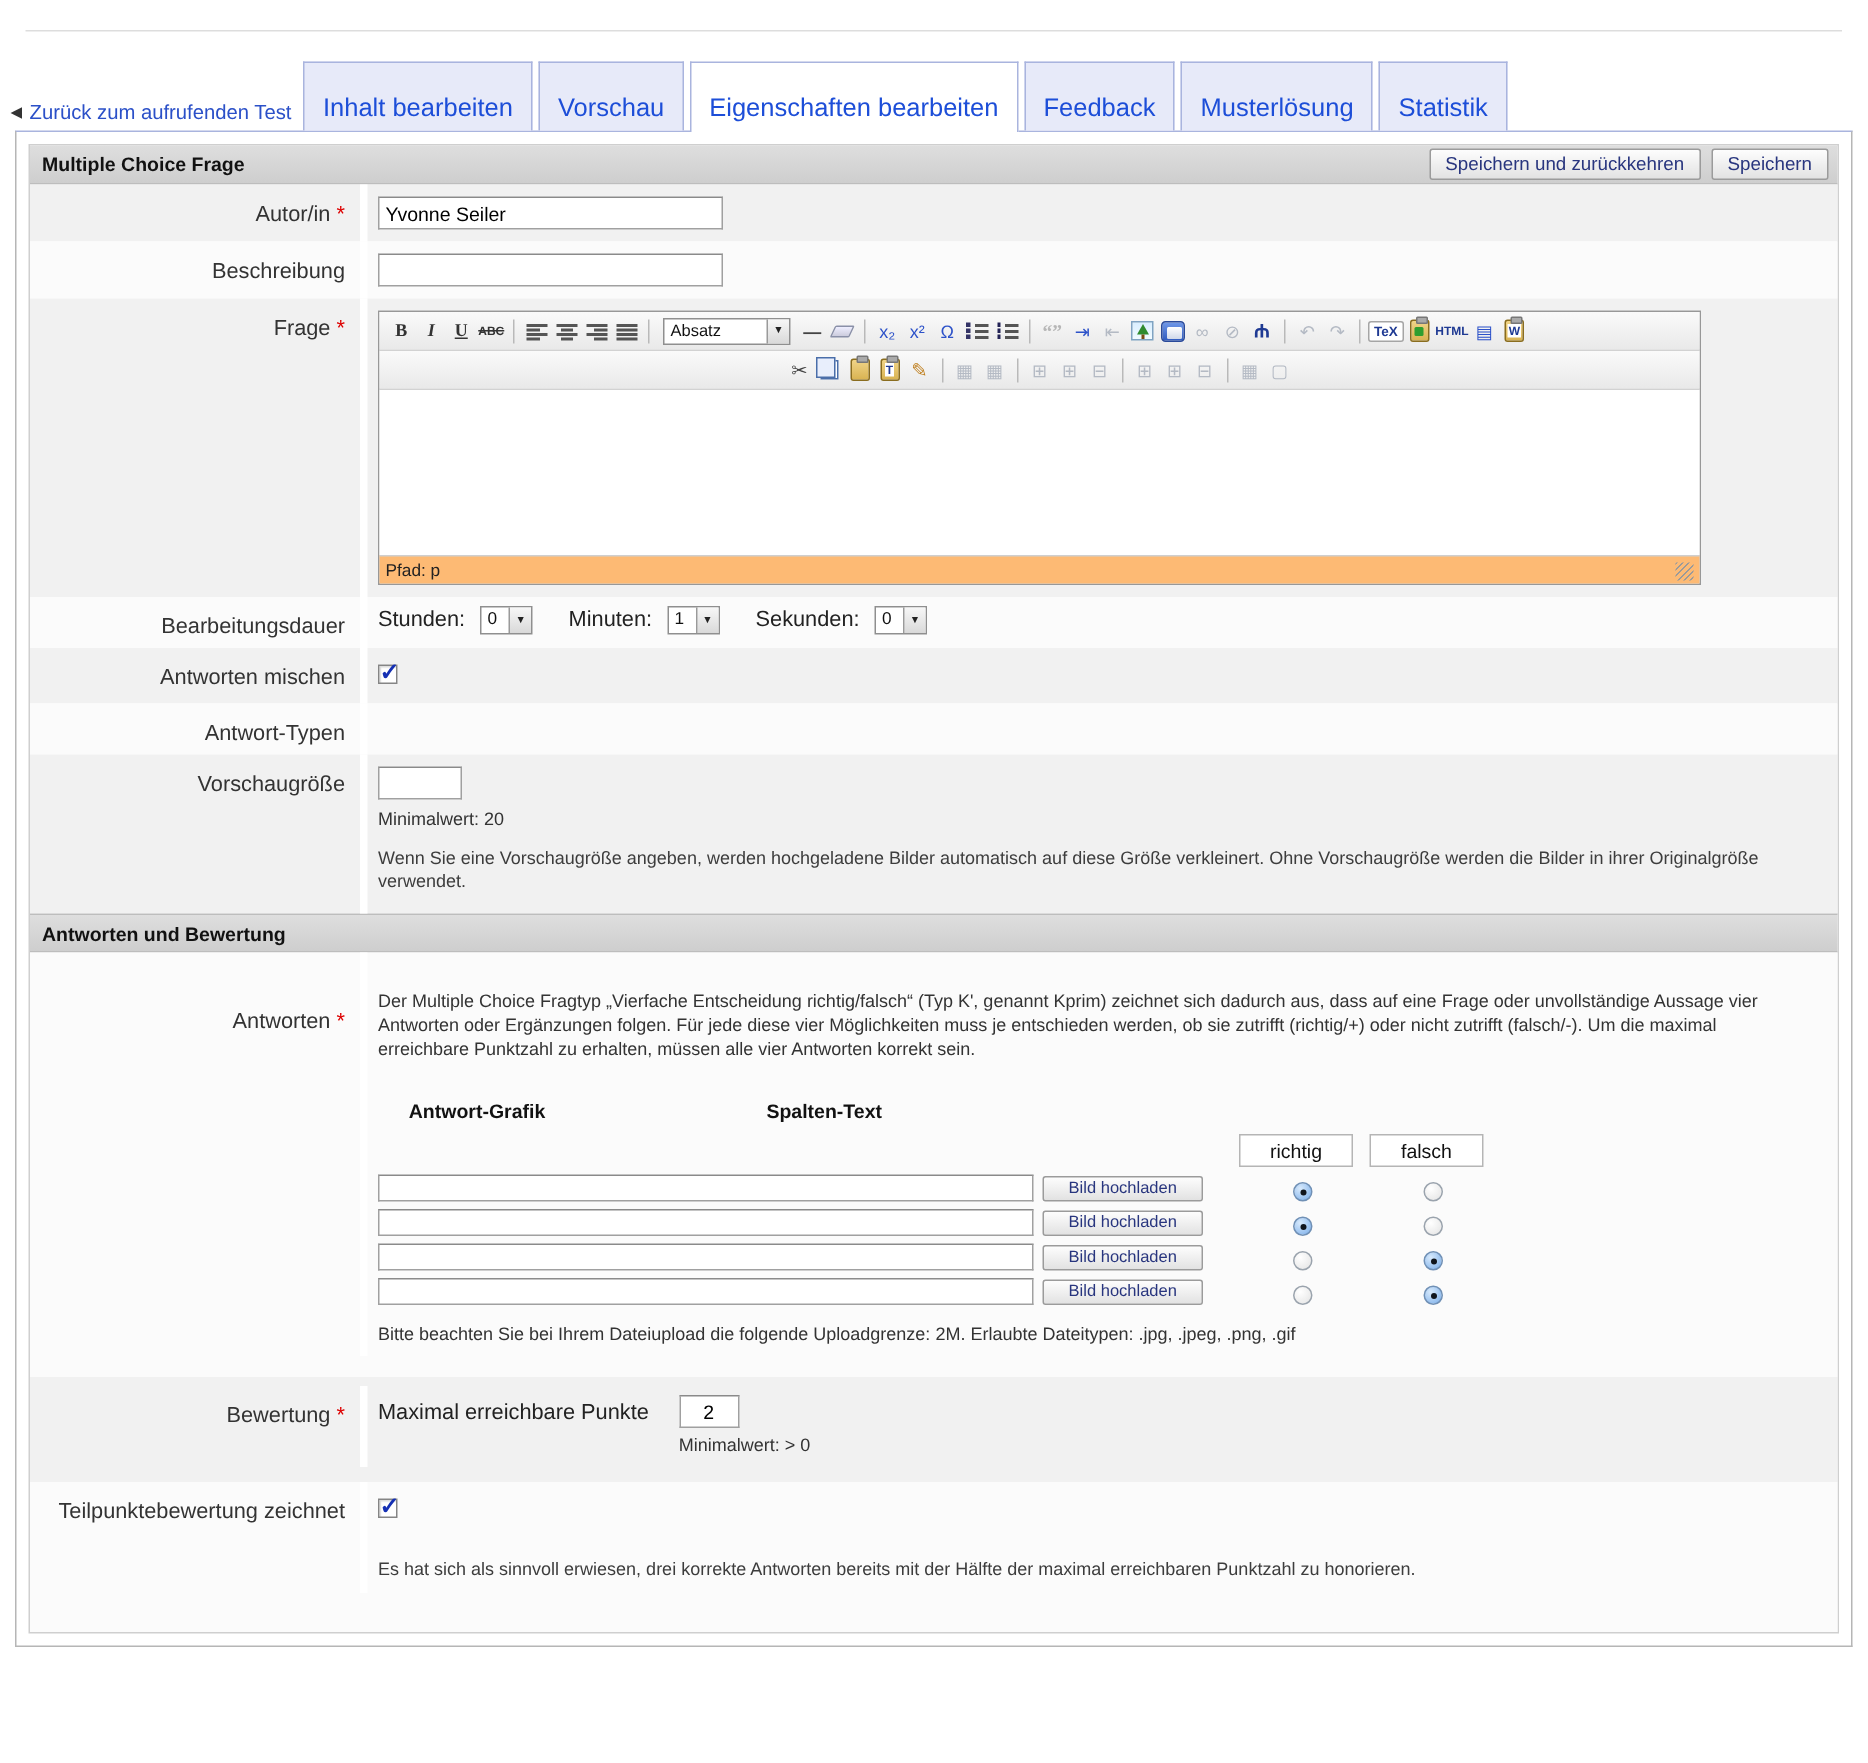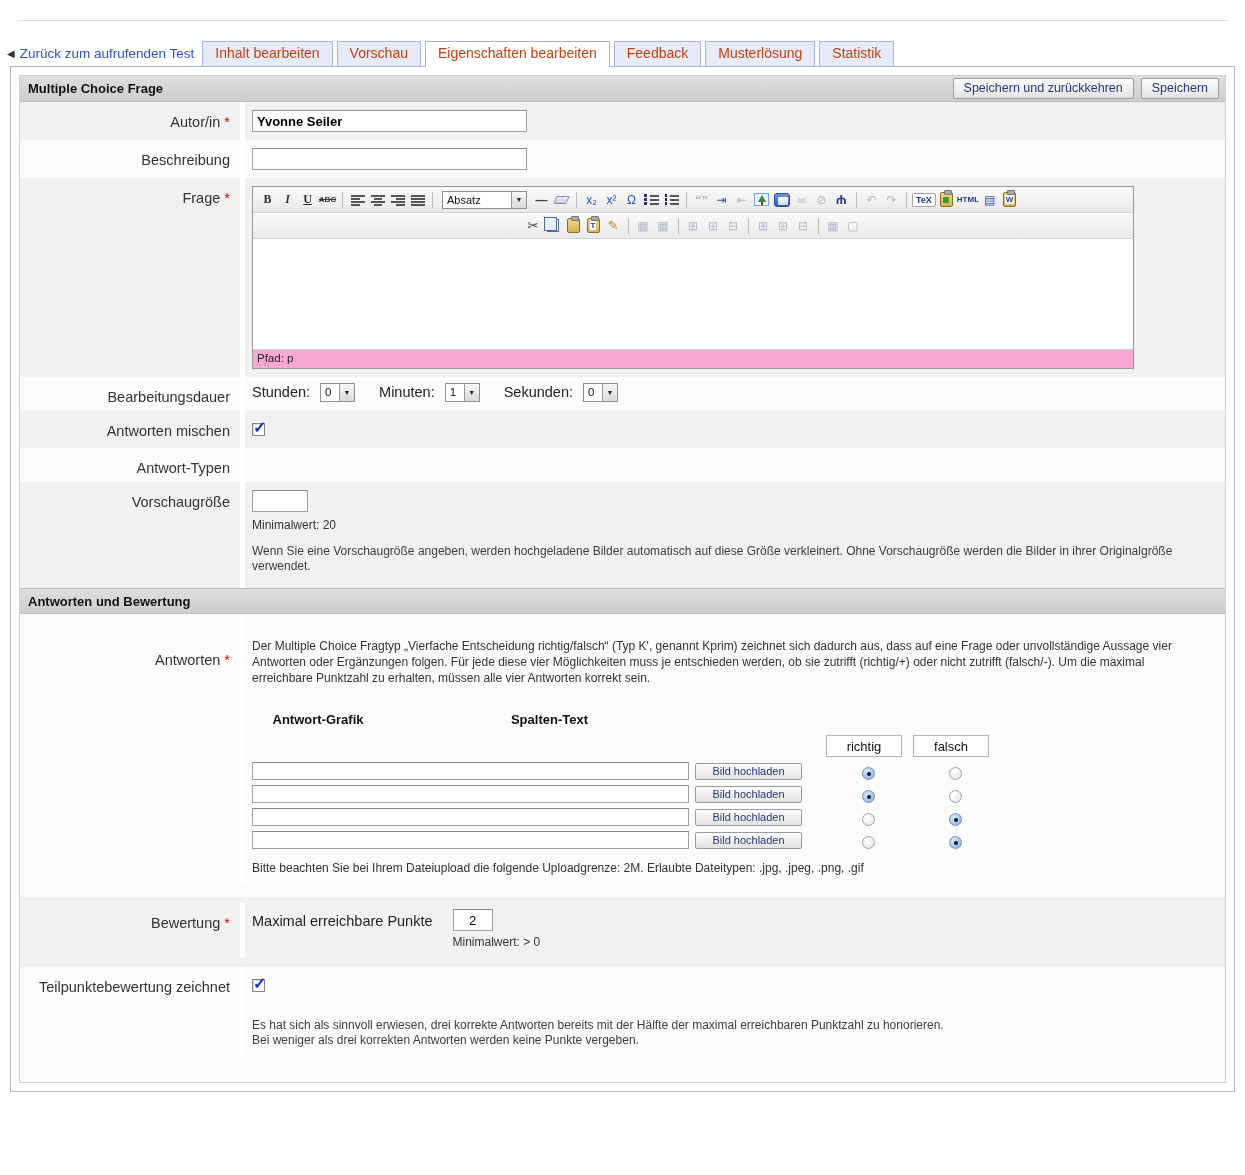--- a/index.html
+++ b/index.html
@@ -12,22 +12,22 @@
   .puzzle { width:36px; height:36px; }
   .app-title { font-size:21px; color:#3a3a3a; }
   .header-rule { border:none; border-top:1px solid #ddd; margin:8px 0 0 0; }
 
   
   .tabzone { padding:20px 5px 0 5px; }
   .tabbar { display:flex; align-items:flex-end; }
   .backlink { display:flex; align-items:center; gap:5px; color:#2b50c8; font-size:13.5px;
               padding:0 8px 5px 2px; cursor:pointer; white-space:nowrap; }
   .backlink .tri { font-size:10px; color:#333; }
-  .tab { border:1px solid #a9b4de; border-bottom:none; background:#e7eaf9; color:#c2410c;
-         font-size:14px; padding:3px 12px 5px 12px; margin-right:4px; white-space:nowrap;
+  .tab { border:1px solid #a9b4de; border-bottom:none; background:#e7eaf9; color:#1d4ed8;
+         font-size:17px; padding:20px 12px 5px 12px; margin-right:4px; white-space:nowrap;
          position:relative; cursor:pointer; }
   .tab.active { background:#fff; margin-bottom:-1px; padding-bottom:6px; z-index:2; }
   .tab-fill { flex:1; }
 
   
   .main-box { margin:0 5px; border:1px solid #b6b6b6; border-top:1px solid #a9b4de; background:#fff; }
   .panel { margin:8px; border:1px solid #cfcfcf; }
   .panel-head, .sect-head { background:linear-gradient(#dedede,#cecece); border-bottom:1px solid #bdbdbd;
          display:flex; align-items:center; justify-content:space-between; padding:3px 6px; height:26px; }
   .panel-head .ph-title, .sect-head .ph-title { font-size:13px; font-weight:bold; color:#111; padding-left:2px; }
@@ -41,21 +41,21 @@
   .row.light { background:#fbfbfb; }
   .row.dark  { background:#f1f1f1; }
   .lbl { width:220px; flex:0 0 220px; text-align:right; padding:12px 10px 6px 6px;
          font-size:14.5px; color:#333; }
   .req { color:#d00; }
   .gut { width:5px; flex:0 0 5px; background:#fff; }
   .cnt { flex:1; padding:8px 10px 8px 7px; }
 
   input.text { border:1px solid #a0a0a0; border-top-color:#8a8a8a; background:#fff; height:22px;
          font-family:"Liberation Sans",sans-serif; font-size:13px; padding:0 4px; }
-  .w258 { width:275px;font-weight:bold; }
+  .w258 { width:230px; }
 
   
   .sel { display:inline-flex; align-items:stretch; border:1px solid #8f8f8f; background:#fff; height:19px; vertical-align:middle; cursor:pointer; }
   .sel .val { font-size:11.5px; padding:2px 5px 0 4px; color:#111; white-space:nowrap; }
   .sel .arrowbtn { width:15px; border-left:1px solid #9a9a9a; background:linear-gradient(#f7f7f7,#d9d9d9);
          display:flex; align-items:center; justify-content:center; font-size:7px; color:#222; }
 
   
   .checkbox { display:inline-block; width:13px; height:13px; border:1px solid #858585; background:#fff;
          position:relative; box-shadow:inset 1px 1px 1px rgba(0,0,0,.15); cursor:pointer; }
@@ -115,22 +115,22 @@
              display:inline-flex; align-items:center; justify-content:center; }
   .ic-clip::before { content:""; position:absolute; top:-3px; left:3px; width:6px; height:3px; background:#aaa; border:1px solid #777; border-radius:1px; }
   .ic-clip .letter { font-size:8px; font-weight:bold; color:#1f3a93; background:#fff; padding:0 1px; line-height:9px; }
   .ic-clip .greendot { width:6px; height:6px; background:#2f9e2f; border-radius:1px; }
   .htmlbtn { font-size:8px; font-weight:bold; color:#1f3a93; }
   .ic-copy { width:12px; height:13px; border:1px solid #4a6ea9; background:#fff; position:relative; }
   .ic-copy::before { content:""; position:absolute; left:-4px; top:-3px; width:11px; height:12px; border:1px solid #4a6ea9; background:#e8eefc; }
   .b-cut { color:#444; font-size:13px; }
   .b-pencil { color:#c08020; font-size:13px; }
   .mce-body { height:110px; background:#fff; cursor:text; }
-  .mce-status { display:flex; align-items:flex-start; justify-content:space-between; background:#f9a8d4;
-        border-top:1px solid #cfcfcf; padding:2px 4px; font-size:11.5px; color:#222; height:19px;flex-direction:column; }
+  .mce-status { display:flex; align-items:flex-end; justify-content:space-between; background:#fdba74;
+        border-top:1px solid #cfcfcf; padding:2px 4px; font-size:11.5px; color:#222; height:19px; }
   .grip { width:12px; height:12px; cursor:nwse-resize;
         background:repeating-linear-gradient(135deg,#9a9a9a 0 1px,transparent 1px 3px); }
 
   
   .timecnt { display:flex; align-items:center; gap:10px; font-size:14.5px; color:#222; padding-top:4px; }
   .timecnt .sel { margin-right:14px; }
   .timecnt .sel .val { width:18px; }
 
   
   .mini-input { width:56px; }
@@ -449,20 +449,19 @@
         </div>
       </div>
 
       <div class="row light" style="padding-bottom:26px;">
         <div class="lbl"><span>Teilpunktebewertung zeichnet</span></div>
         <div class="gut"></div>
         <div class="cnt" style="padding-top:11px;">
           <span class="checkbox on"></span>
           <div class="byline" style="margin-top:22px;">
             <div>Es hat sich als sinnvoll erwiesen, drei korrekte Antworten bereits mit der Hälfte der maximal erreichbaren Punktzahl zu honorieren.</div>
-            <div>Bei weniger als drei korrekten Antworten werden keine Punkte vergeben.</div>
           </div>
         </div>
       </div>
 
     </div>
   </div>
 </div>
 
 </body></html>

